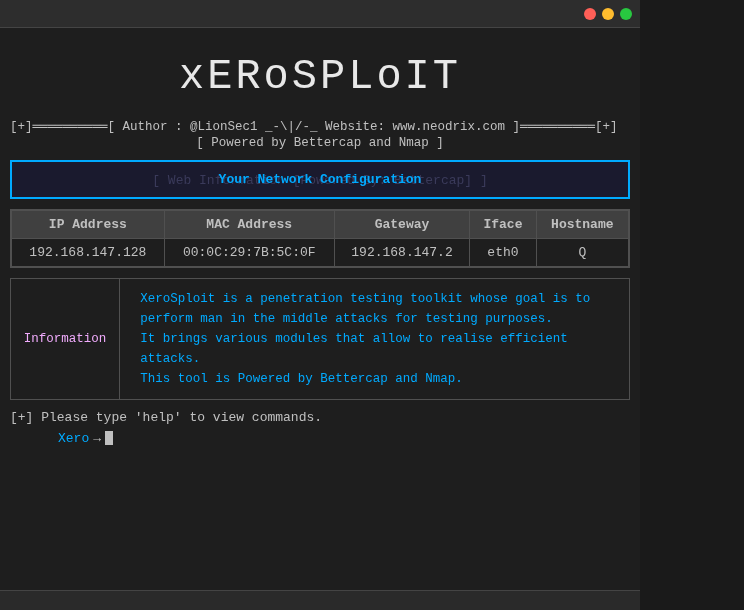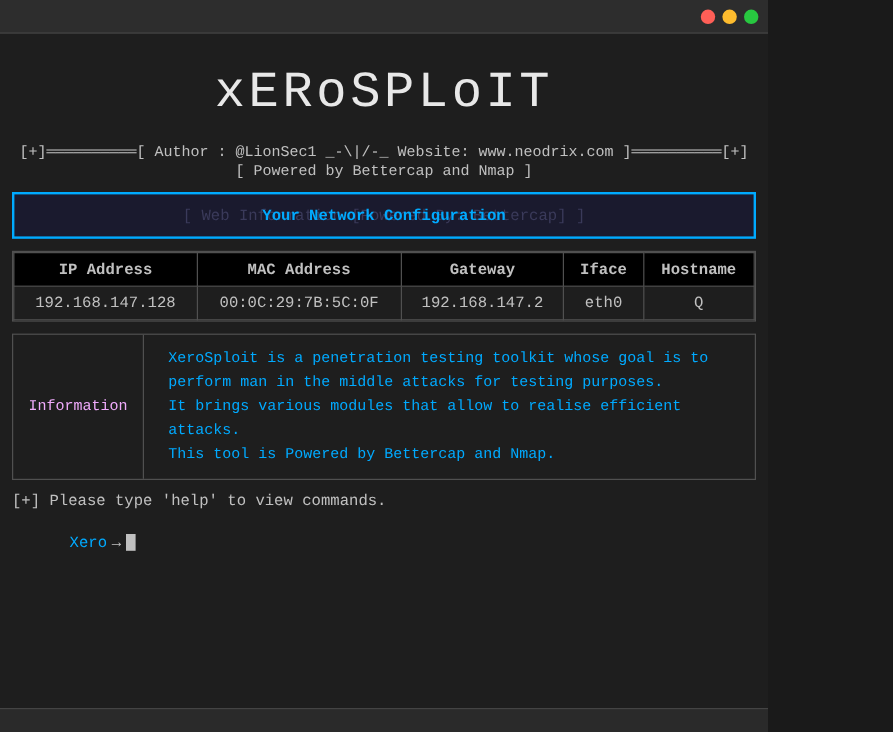--- a/index.html
+++ b/index.html
@@ -63,21 +63,21 @@
       color: #e8e8e8;
       font-size: 42px;
       letter-spacing: 3px;
       line-height: 1;
       font-family: 'Courier New', monospace;
       padding: 10px 0;
     }
 
     .author-line {
       color: #c0c0c0;
-      text-align: center;
+      text-align: left;
       font-size: 12.5px;
       margin: 4px 0 2px;
     }
 
     .powered-line {
       color: #c0c0c0;
       text-align: center;
       font-size: 12.5px;
       margin-bottom: 10px;
     }
@@ -121,21 +121,21 @@
       width: 100%;
       border-collapse: collapse;
       font-size: 13px;
     }
 
     .network-table th {
       border: 1px solid #505050;
       padding: 6px 10px;
       color: #c0c0c0;
       text-align: center;
-      background-color: #000000;
+      background-color: #404040;
     }
 
     .network-table td {
       border: 1px solid #505050;
       padding: 6px 10px;
       color: #c0c0c0;
       text-align: center;
       background-color: #1e1e1e;
     }
 
@@ -160,21 +160,21 @@
 
     .info-content {
       padding: 10px 20px;
       color: #00aaff;
       line-height: 1.6;
     }
 
     
     .help-line {
       color: #c0c0c0;
-      margin: 10px 0 20px;
+      margin: 10px 0 6px;
       font-size: 13px;
     }
 
     
     .prompt-line {
       display: flex;
       align-items: flex-start;
       margin-top: 4px;
       margin-left: 48px;
     }

